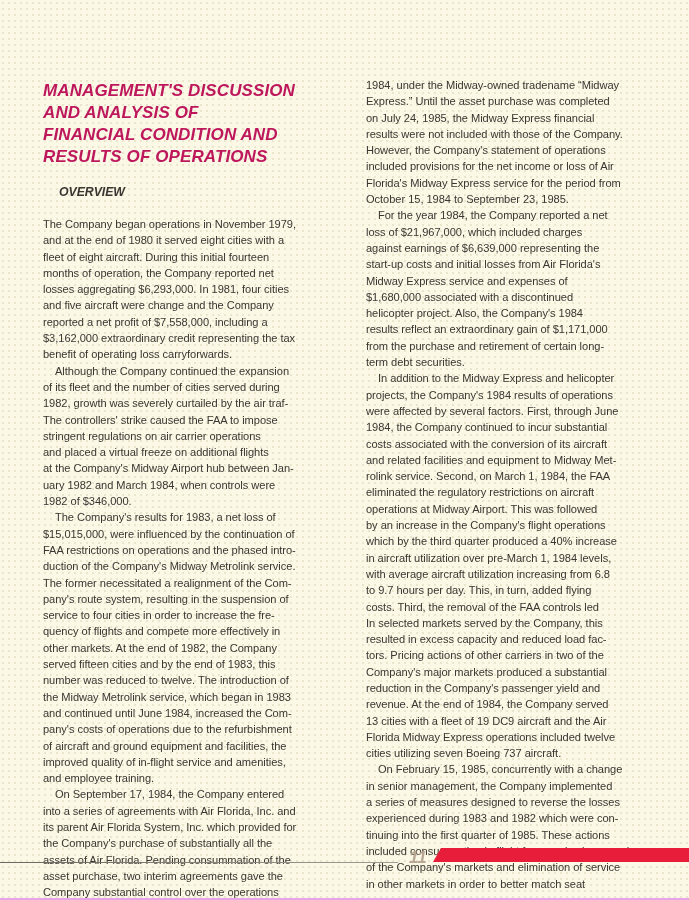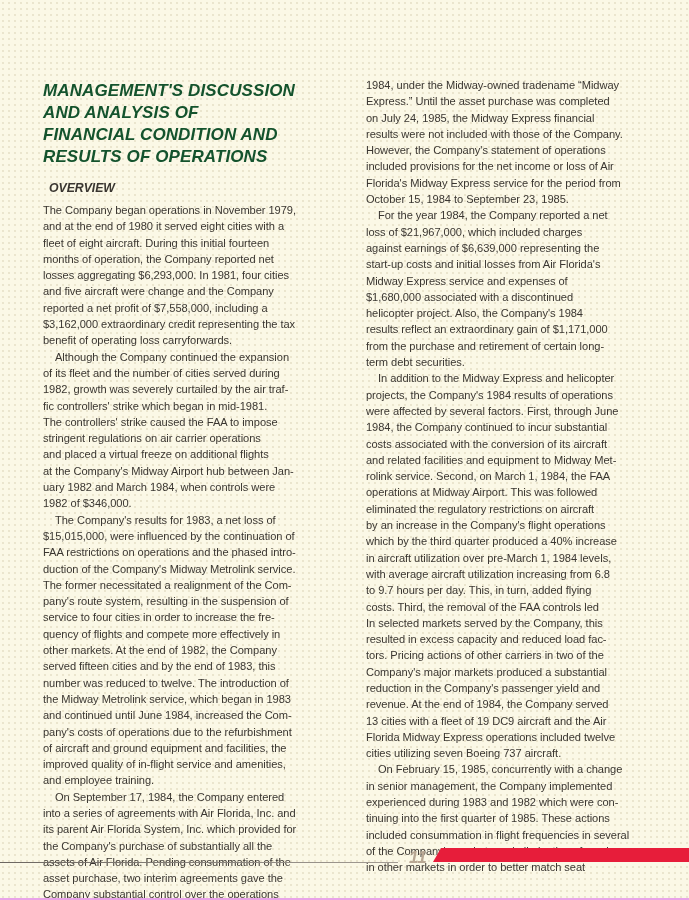--- a/index.html
+++ b/index.html
@@ -28,32 +28,32 @@
       letter-spacing: -0.05px;
     }
     .col-left { left: 43px; top: 77px; width: 312px; }
     .col-right { left: 366px; top: 77px; width: 310px; }
     .heading {
       font-family: "Liberation Sans", sans-serif;
       font-weight: bold;
       font-style: italic;
       font-size: 17px;
       line-height: 22px;
-      color: #14532d;
+      color: #be185d;
       letter-spacing: 0.1px;
       margin: 3px 0 12px 0;
       text-transform: uppercase;
     }
     .heading span { display: block; white-space: nowrap; }
     .subhead {
       font-style: italic;
       font-size: 12.3px;
       line-height: 16px;
       color: #3a3631;
-      margin: 6px;
+      margin: 16px;
     }
     .para { margin: 0; }
     .para .ln { display: block; white-space: nowrap; }
     .para.indent .ln:first-child { text-indent: 12px; }
     .footer-rule {
       position: absolute;
       left: 0;
       top: 862px;
       width: 398px;
       height: 1px;
@@ -100,21 +100,20 @@
         <span class="ln">losses aggregating $6,293,000. In 1981, four cities</span>
         <span class="ln">and five aircraft were change and the Company</span>
         <span class="ln">reported a net profit of $7,558,000, including a</span>
         <span class="ln">$3,162,000 extraordinary credit representing the tax</span>
         <span class="ln">benefit of operating loss carryforwards.</span>
       </p>
       <p class="para indent">
         <span class="ln">Although the Company continued the expansion</span>
         <span class="ln">of its fleet and the number of cities served during</span>
         <span class="ln">1982, growth was severely curtailed by the air traf-</span>
-        <span class="ln">fic controllers' strike which began in mid-1981.</span>
         <span class="ln">The controllers' strike caused the FAA to impose</span>
         <span class="ln">stringent regulations on air carrier operations</span>
         <span class="ln">and placed a virtual freeze on additional flights</span>
         <span class="ln">at the Company's Midway Airport hub between Jan-</span>
         <span class="ln">uary 1982 and March 1984, when controls were</span>
         <span class="ln">1982 of $346,000.</span>
       </p>
       <p class="para indent">
         <span class="ln">The Company's results for 1983, a net loss of</span>
         <span class="ln">$15,015,000, were influenced by the continuation of</span>
@@ -171,41 +170,42 @@
         <span class="ln">term debt securities.</span>
       </p>
       <p class="para indent">
         <span class="ln">In addition to the Midway Express and helicopter</span>
         <span class="ln">projects, the Company's 1984 results of operations</span>
         <span class="ln">were affected by several factors. First, through June</span>
         <span class="ln">1984, the Company continued to incur substantial</span>
         <span class="ln">costs associated with the conversion of its aircraft</span>
         <span class="ln">and related facilities and equipment to Midway Met-</span>
         <span class="ln">rolink service. Second, on March 1, 1984, the FAA</span>
+        <span class="ln">eliminated the regulatory restrictions on aircraft</span>
         <span class="ln">operations at Midway Airport. This was followed</span>
-        <span class="ln">eliminated the regulatory restrictions on aircraft</span>
         <span class="ln">by an increase in the Company's flight operations</span>
         <span class="ln">which by the third quarter produced a 40% increase</span>
         <span class="ln">in aircraft utilization over pre-March 1, 1984 levels,</span>
         <span class="ln">with average aircraft utilization increasing from 6.8</span>
         <span class="ln">to 9.7 hours per day. This, in turn, added flying</span>
         <span class="ln">costs. Third, the removal of the FAA controls led</span>
         <span class="ln">In selected markets served by the Company, this</span>
         <span class="ln">resulted in excess capacity and reduced load fac-</span>
         <span class="ln">tors. Pricing actions of other carriers in two of the</span>
         <span class="ln">Company's major markets produced a substantial</span>
         <span class="ln">reduction in the Company's passenger yield and</span>
         <span class="ln">revenue. At the end of 1984, the Company served</span>
         <span class="ln">13 cities with a fleet of 19 DC9 aircraft and the Air</span>
         <span class="ln">Florida Midway Express operations included twelve</span>
         <span class="ln">cities utilizing seven Boeing 737 aircraft.</span>
       </p>
       <p class="para indent">
         <span class="ln">On February 15, 1985, concurrently with a change</span>
         <span class="ln">in senior management, the Company implemented</span>
+        <span class="ln">a series of measures designed to reverse the losses</span>
         <span class="ln">experienced during 1983 and 1982 which were con-</span>
         <span class="ln">tinuing into the first quarter of 1985. These actions</span>
         <span class="ln">included consummation in flight frequencies in several</span>
         <span class="ln">of the Company's markets and elimination of service</span>
         <span class="ln">in other markets in order to better match seat</span>
       </p>
     </div>
 </div>
 
 <div class="footer-rule"></div>

